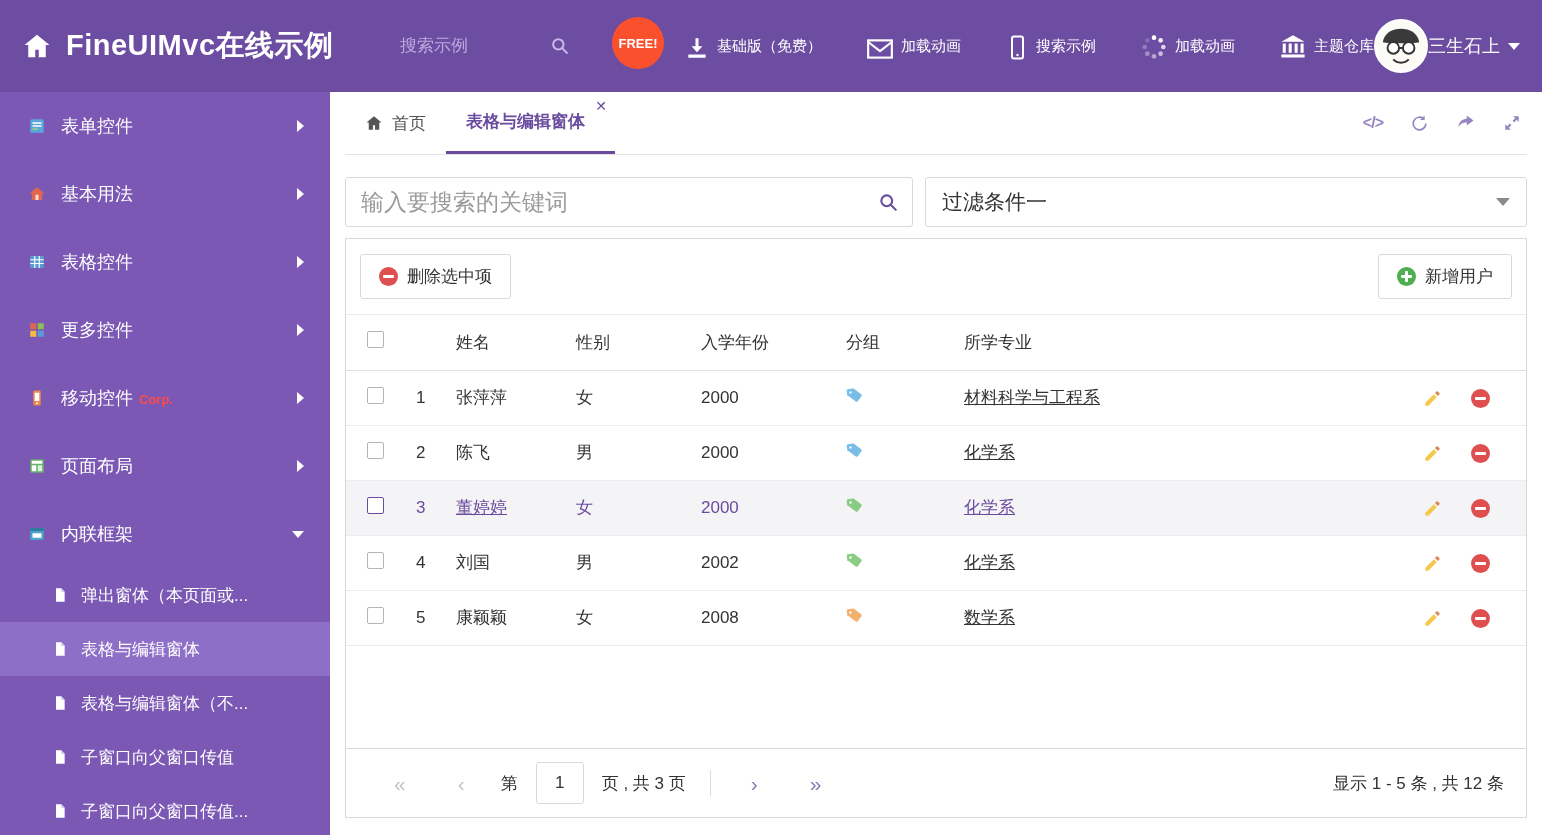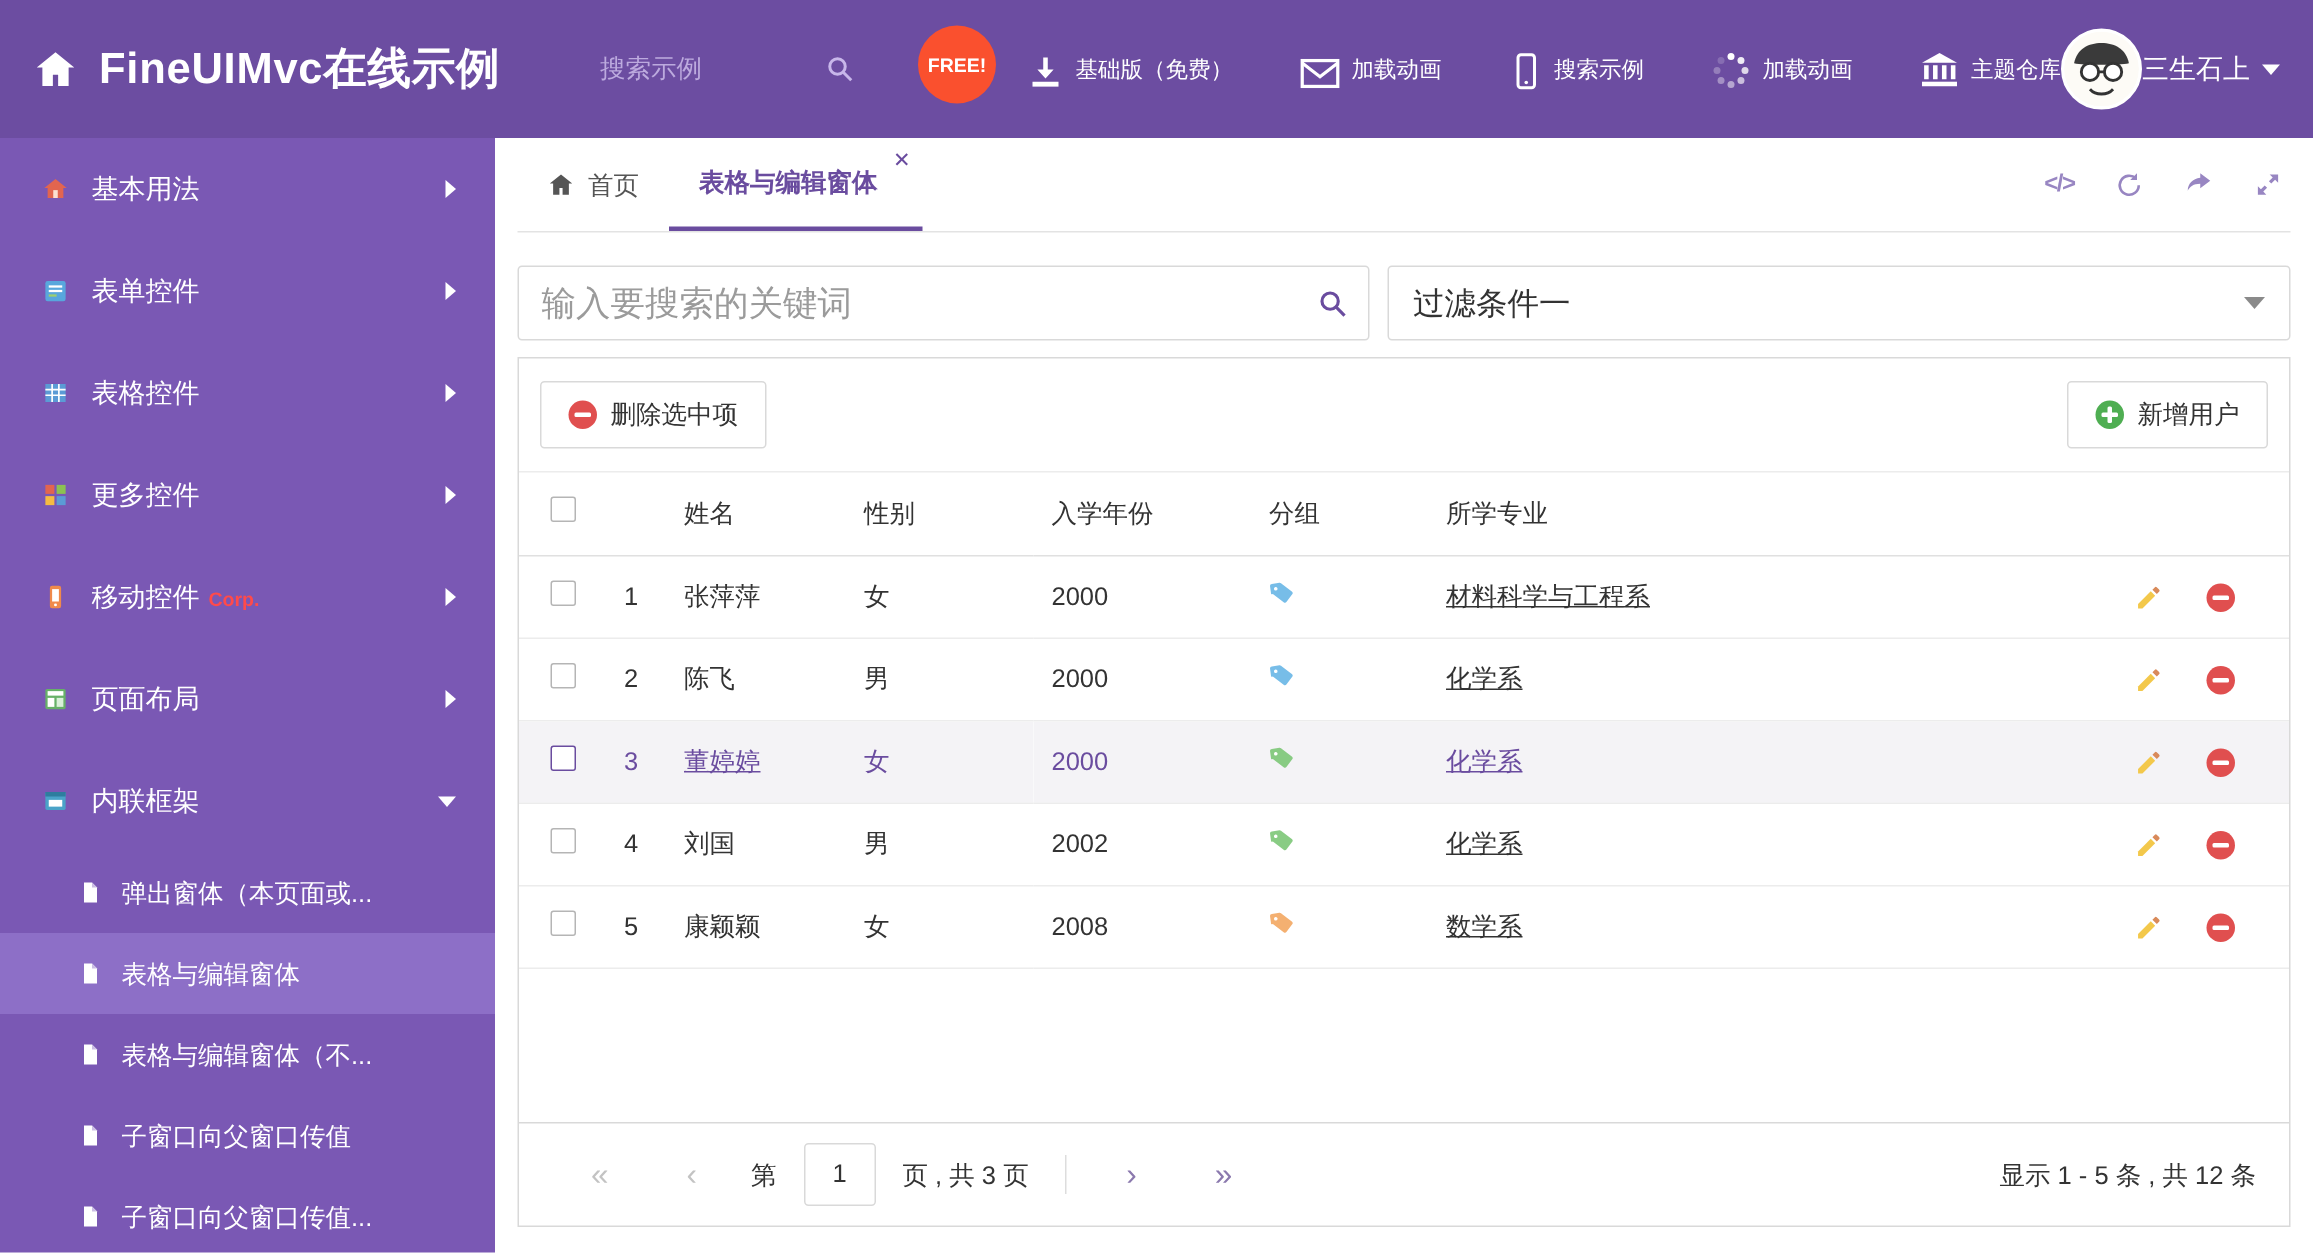--- a/index.html
+++ b/index.html
@@ -193,37 +193,37 @@
       <span>三生石上</span>
       <span class="caret-down"></span>
     </span>
   </div>
 </header>
 
 <aside class="sidebar">
   <div class="side-item">
     <span class="sicon-box">
         <svg width="18" height="18" viewBox="0 0 24 24">
-          <path d="M12 3 2 11h3v9h14v-9h3z" fill="#e2654f"></path>
-          <rect x="10" y="13" width="4" height="7" fill="#fbe0d2"></rect>
-        </svg>
-      </span>
-    <span class="grow">基本用法</span>
-    <span class="arrow-right"></span>
-  </div>
-  <div class="side-item">
-    <span class="sicon-box">
-        <svg width="18" height="18" viewBox="0 0 24 24">
           <rect x="3" y="3" width="18" height="18" rx="2" fill="#58a7dd"></rect>
           <rect x="6" y="7" width="12" height="2" fill="#fff"></rect>
           <rect x="6" y="11" width="12" height="2" fill="#fff"></rect>
           <rect x="6" y="15" width="7" height="2" fill="#9ed06f"></rect>
         </svg>
       </span>
     <span class="grow">表单控件</span>
+    <span class="arrow-right"></span>
+  </div>
+  <div class="side-item">
+    <span class="sicon-box">
+        <svg width="18" height="18" viewBox="0 0 24 24">
+          <path d="M12 3 2 11h3v9h14v-9h3z" fill="#e2654f"></path>
+          <rect x="10" y="13" width="4" height="7" fill="#fbe0d2"></rect>
+        </svg>
+      </span>
+    <span class="grow">基本用法</span>
     <span class="arrow-right"></span>
   </div>
   <div class="side-item">
     <span class="sicon-box">
         <svg width="18" height="18" viewBox="0 0 24 24">
           <rect x="3" y="4" width="18" height="16" fill="#5b9bd5"></rect>
           <path d="M3 9h18M3 14h18M9 4v16M15 4v16" stroke="#fff" stroke-width="1.5"></path>
         </svg>
       </span>
     <span class="grow">表格控件</span>

